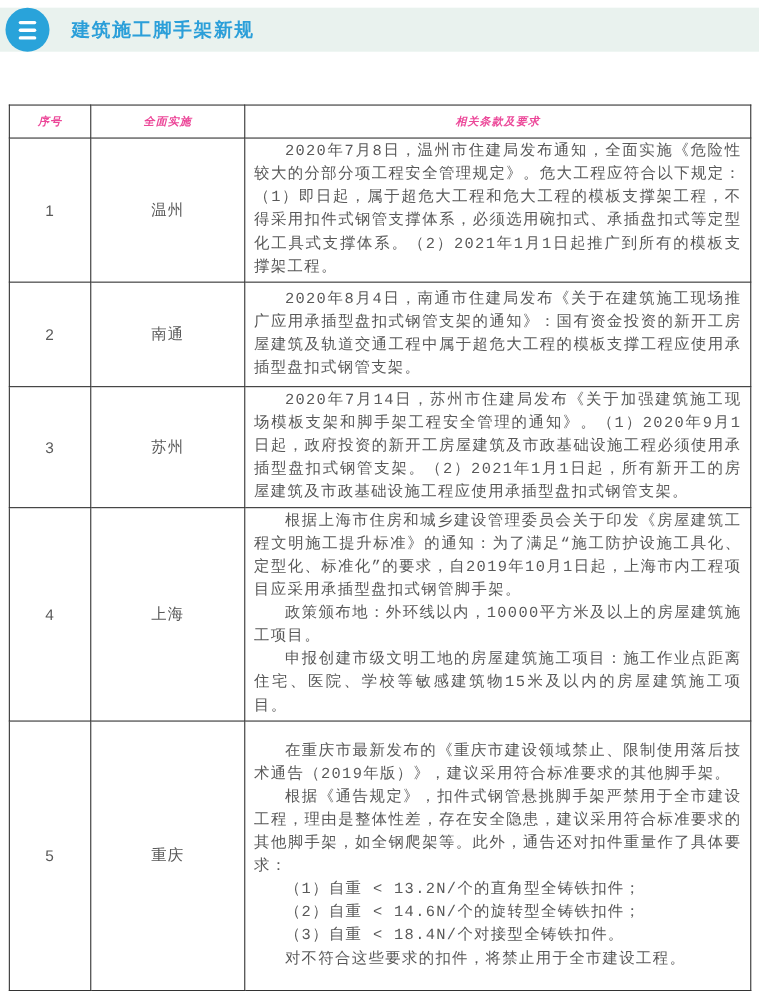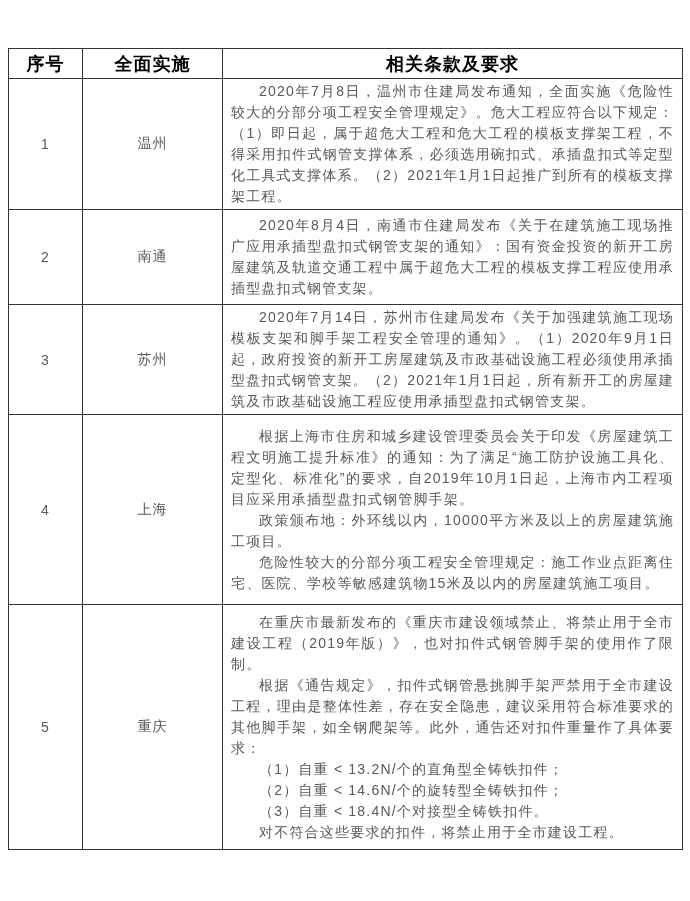--- a/index.html
+++ b/index.html
@@ -57,27 +57,28 @@
     width: 674px;
     margin: 48px 8px 12px 8px;
   }
   .reg-table th,
   .reg-table td {
     border: 1px solid #333333;
     box-sizing: border-box;
   }
   .reg-table th {
     height: 30px;
-    font-size: 18px;
+    font-size: 10px;
     font-weight: bold;
-    color: #000000;
+    color: #ec4899;
     text-align: center;
     vertical-align: middle;
     letter-spacing: 1px;
     padding: 0;
+    font-style: italic;
   }
   .col-no   { width: 74px; }
   .col-city { width: 140px; }
   .col-req  { width: 460px; }
   td.cell-num, td.cell-city {
     text-align: center;
     vertical-align: middle;
     color: #595959;
     font-size: 14px;
     letter-spacing: 1px;
@@ -88,32 +89,41 @@
     color: #595959;
     font-size: 14px;
     line-height: 21px;
     padding: 2px 8px;
     text-align: justify;
     letter-spacing: 1.2px;
   }
   td.cell-content p {
     margin: 0;
     text-indent: 2em;
+    font-family: Liberation Mono, monospace;
   }
   tr.r1 td { height: 126px; }
   tr.r2 td { height: 95px; margin-left: 23px; }
   tr.r3 td { height: 106px; }
   tr.r4 td { height: 190px; }
   tr.r5 td { height: 245px; }
 </style>
 </head>
 <body>
 
 <div class="page">
 
+  <div class="header-bar">
+    <div class="icon-circle">
+      <span class="bar"></span>
+      <span class="bar"></span>
+      <span class="bar"></span>
+    </div>
+    <h1 class="page-title">建筑施工脚手架新规</h1>
+  </div>
 
   <table class="reg-table">
     <colgroup>
       <col class="col-no">
       <col class="col-city">
       <col class="col-req">
     </colgroup>
     <thead>
       <tr>
         <th>序号</th>
@@ -142,28 +152,28 @@
         <td class="cell-content">
           <p>2020年7月14日，苏州市住建局发布《关于加强建筑施工现场模板支架和脚手架工程安全管理的通知》。（1）2020年9月1日起，政府投资的新开工房屋建筑及市政基础设施工程必须使用承插型盘扣式钢管支架。（2）2021年1月1日起，所有新开工的房屋建筑及市政基础设施工程应使用承插型盘扣式钢管支架。</p>
         </td>
       </tr>
       <tr class="r4">
         <td class="cell-num">4</td>
         <td class="cell-city">上海</td>
         <td class="cell-content">
           <p>根据上海市住房和城乡建设管理委员会关于印发《房屋建筑工程文明施工提升标准》的通知：为了满足“施工防护设施工具化、定型化、标准化”的要求，自2019年10月1日起，上海市内工程项目应采用承插型盘扣式钢管脚手架。</p>
           <p>政策颁布地：外环线以内，10000平方米及以上的房屋建筑施工项目。</p>
-          <p>危险性较大的分部分项工程安全管理规定：施工作业点距离住宅、医院、学校等敏感建筑物15米及以内的房屋建筑施工项目。</p>
+          <p>申报创建市级文明工地的房屋建筑施工项目：施工作业点距离住宅、医院、学校等敏感建筑物15米及以内的房屋建筑施工项目。</p>
         </td>
       </tr>
       <tr class="r5">
         <td class="cell-num">5</td>
         <td class="cell-city">重庆</td>
         <td class="cell-content">
-          <p>在重庆市最新发布的《重庆市建设领域禁止、将禁止用于全市建设工程（2019年版）》，也对扣件式钢管脚手架的使用作了限制。</p>
+          <p>在重庆市最新发布的《重庆市建设领域禁止、限制使用落后技术通告（2019年版）》，建议采用符合标准要求的其他脚手架。</p>
           <p>根据《通告规定》，扣件式钢管悬挑脚手架严禁用于全市建设工程，理由是整体性差，存在安全隐患，建议采用符合标准要求的其他脚手架，如全钢爬架等。此外，通告还对扣件重量作了具体要求：</p>
           <p>（1）自重 &lt; 13.2N/个的直角型全铸铁扣件；</p>
           <p>（2）自重 &lt; 14.6N/个的旋转型全铸铁扣件；</p>
           <p>（3）自重 &lt; 18.4N/个对接型全铸铁扣件。</p>
           <p>对不符合这些要求的扣件，将禁止用于全市建设工程。</p>
         </td>
       </tr>
     </tbody>
   </table>
 

